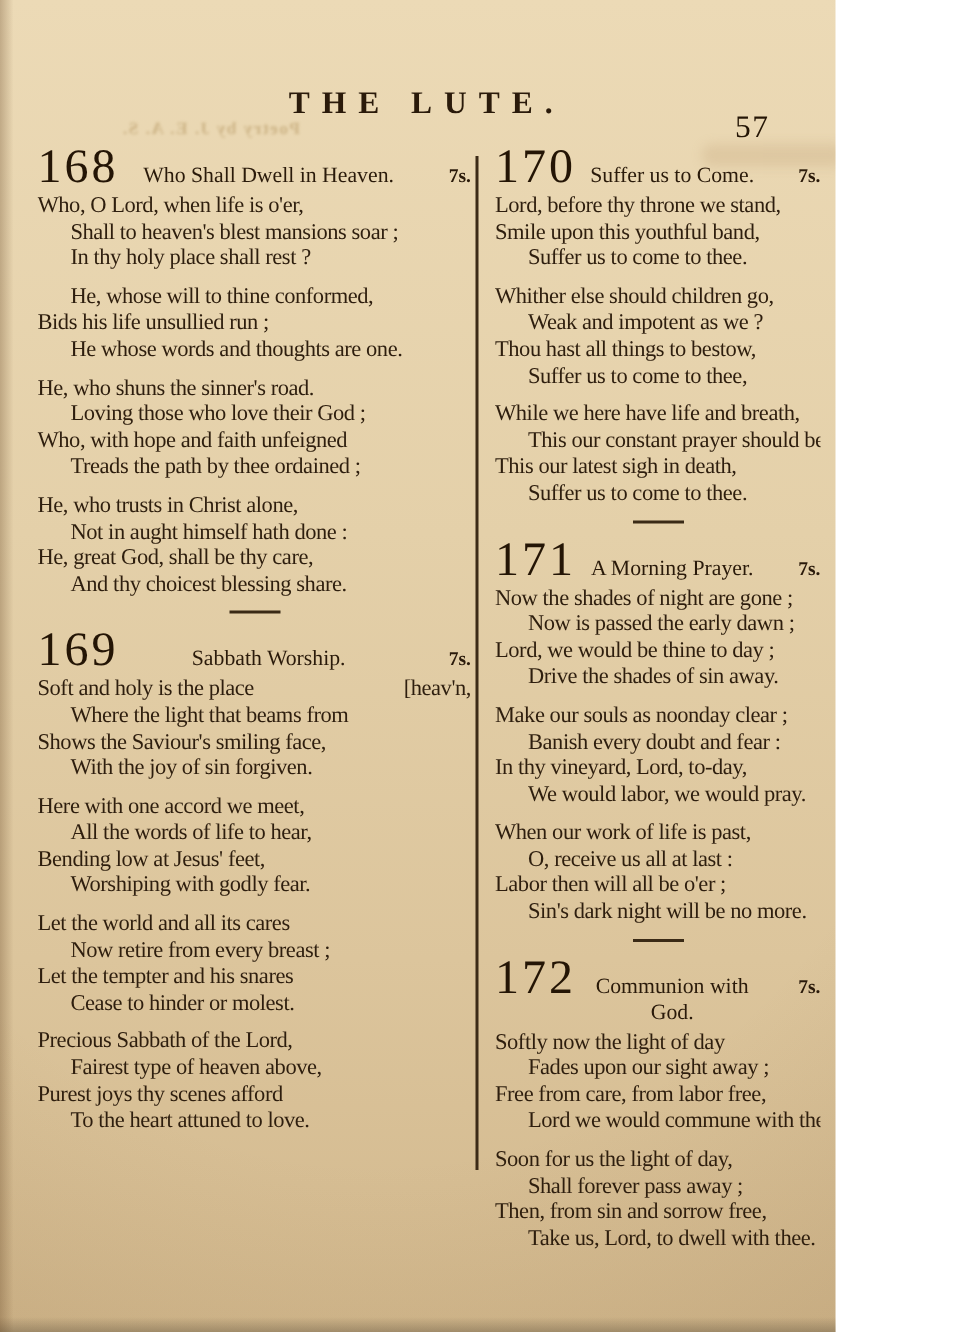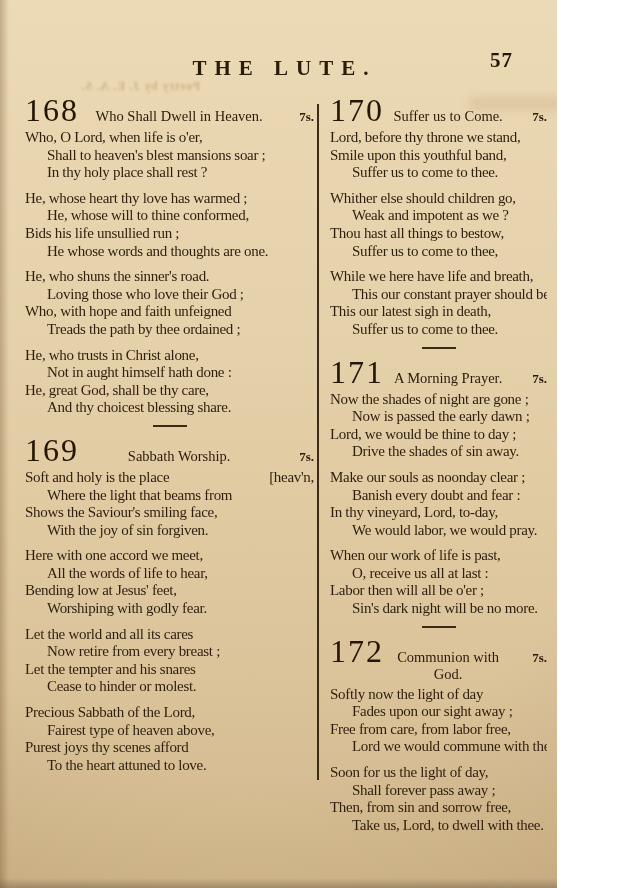--- a/index.html
+++ b/index.html
@@ -20,22 +20,22 @@
     overflow: hidden;
     padding-left: 12px;
   }
   
   .page-header { position: relative; padding-top: 56px; text-align: center; }
   .book-title {
     font-weight: bold; font-size: 21px; letter-spacing: 0.38em;
     color: #2a1a0a;
   }
   .page-number {
-    position: absolute; top: 48px; right: 44px;
-    font-weight: bold; font-size: 21px; letter-spacing: 1px; color: #241505; text-align: center;
+    position: absolute; top: 72px; right: 44px;
+    font-weight: normal; font-size: 21px; letter-spacing: 1px; color: #241505; text-align: center;
   }
   
   .bleed {
     position: absolute; top: 80px; left: 30px; width: 170px;
     transform: scaleX(-1);
     color: #a9884f; opacity: 0.45; filter: blur(1.1px);
     font-size: 11.5px; font-weight: bold; letter-spacing: 1px;
     pointer-events: none;
   }
   .smudge {
@@ -95,21 +95,20 @@
             <span class="hymn-number">168</span>
             <span class="hymn-title">Who Shall Dwell in Heaven.</span>
             <span class="hymn-meter">7s.</span>
           </div>
           <div class="verse">
             <div class="line">Who, O Lord, when life is o'er,</div>
             <div class="line indent">Shall to heaven's blest mansions soar ;</div>
             <div class="line indent">In thy holy place shall rest ?</div>
           </div>
           <div class="verse">
-            <div class="line">He, whose heart thy love has warmed ;</div>
             <div class="line indent">He, whose will to thine conformed,</div>
             <div class="line">Bids his life unsullied run ;</div>
             <div class="line indent">He whose words and thoughts are one.</div>
           </div>
           <div class="verse">
             <div class="line">He, who shuns the sinner's road.</div>
             <div class="line indent">Loving those who love their God ;</div>
             <div class="line">Who, with hope and faith unfeigned</div>
             <div class="line indent">Treads the path by thee ordained ;</div>
           </div>

